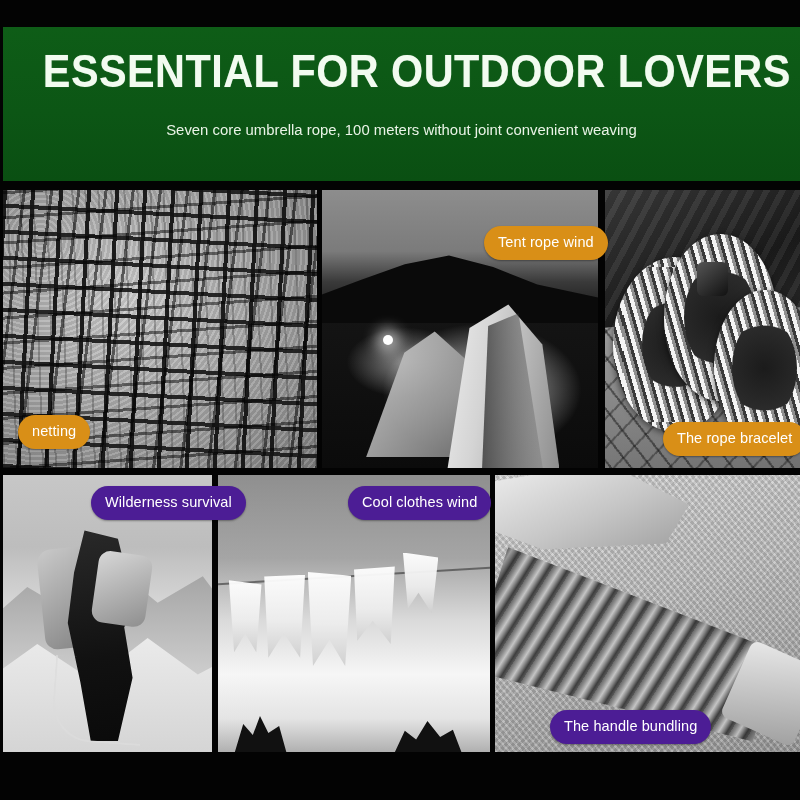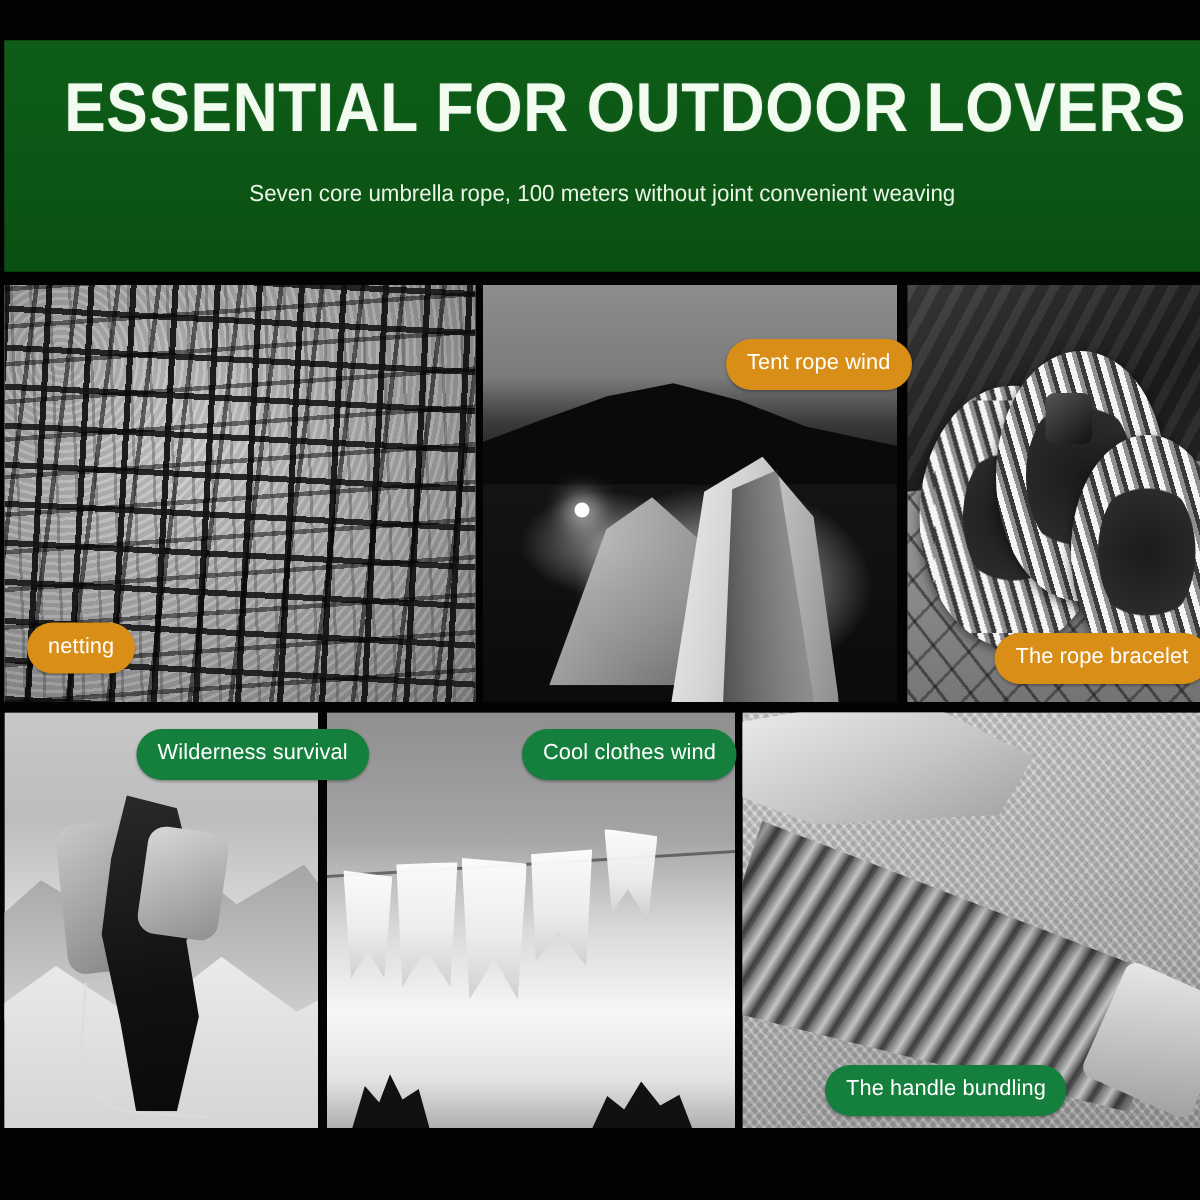--- a/index.html
+++ b/index.html
@@ -82,21 +82,21 @@
     font-size: 14.5px;
     line-height: 1;
     font-weight: 400;
     padding: 9px 14px 10px 14px;
     border-radius: 20px;
     white-space: nowrap;
     z-index: 5;
     box-shadow: 0 1px 2px rgba(0,0,0,0.35);
     letter-spacing: 0.1px;
   }
-  .badge.bright { background: #15803d; }
+  .badge.bright { background: #4c1d95; }
 
   
   .art-netting {
     background-color: #b9b9b9;
     background-image:
       repeating-linear-gradient(93deg, rgba(20,20,20,0.95) 0px, rgba(20,20,20,0.95) 4px, rgba(0,0,0,0) 4px, rgba(0,0,0,0) 28px),
       repeating-linear-gradient(3deg, rgba(25,25,25,0.92) 0px, rgba(25,25,25,0.92) 4px, rgba(0,0,0,0) 4px, rgba(0,0,0,0) 26px),
       repeating-linear-gradient(88deg, rgba(60,60,60,0.35) 0px, rgba(60,60,60,0.35) 2px, rgba(0,0,0,0) 2px, rgba(0,0,0,0) 13px),
       repeating-radial-gradient(circle at 12% 18%, rgba(255,255,255,0.10) 0 2px, rgba(0,0,0,0.08) 2px 5px),
       radial-gradient(ellipse at 40% 40%, #cdcdcd 0%, #9f9f9f 60%, #7e7e7e 100%);

